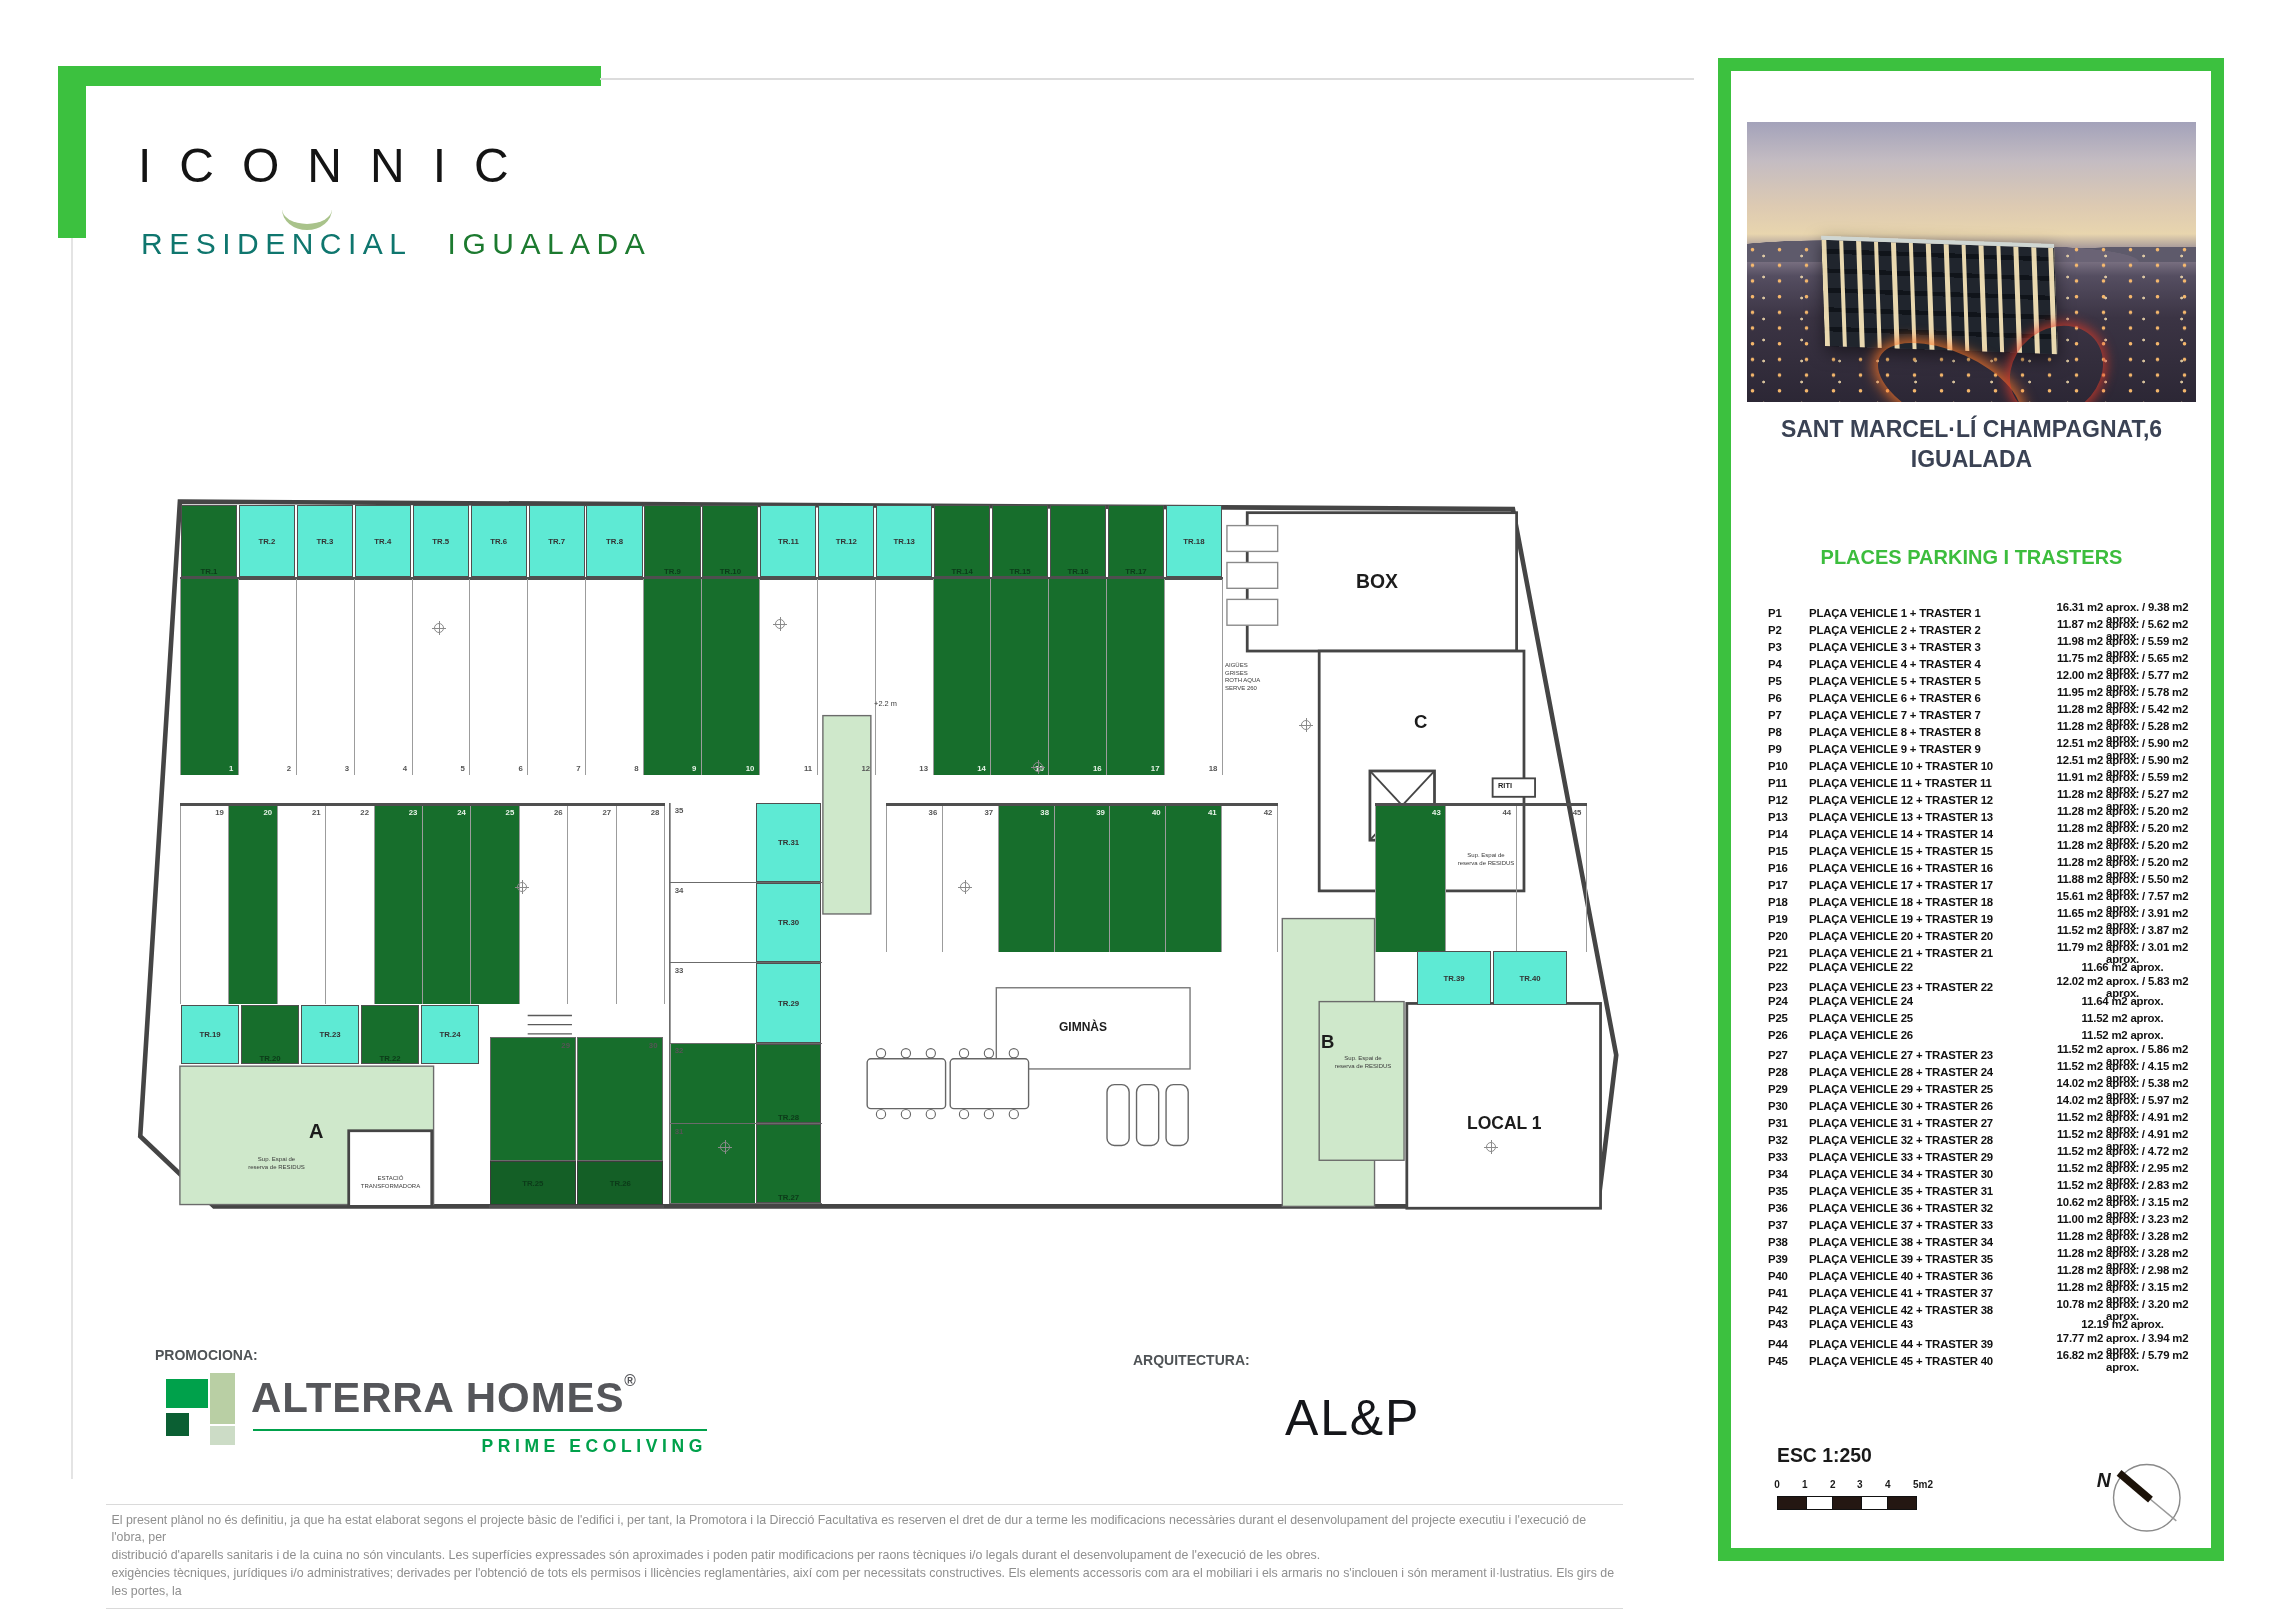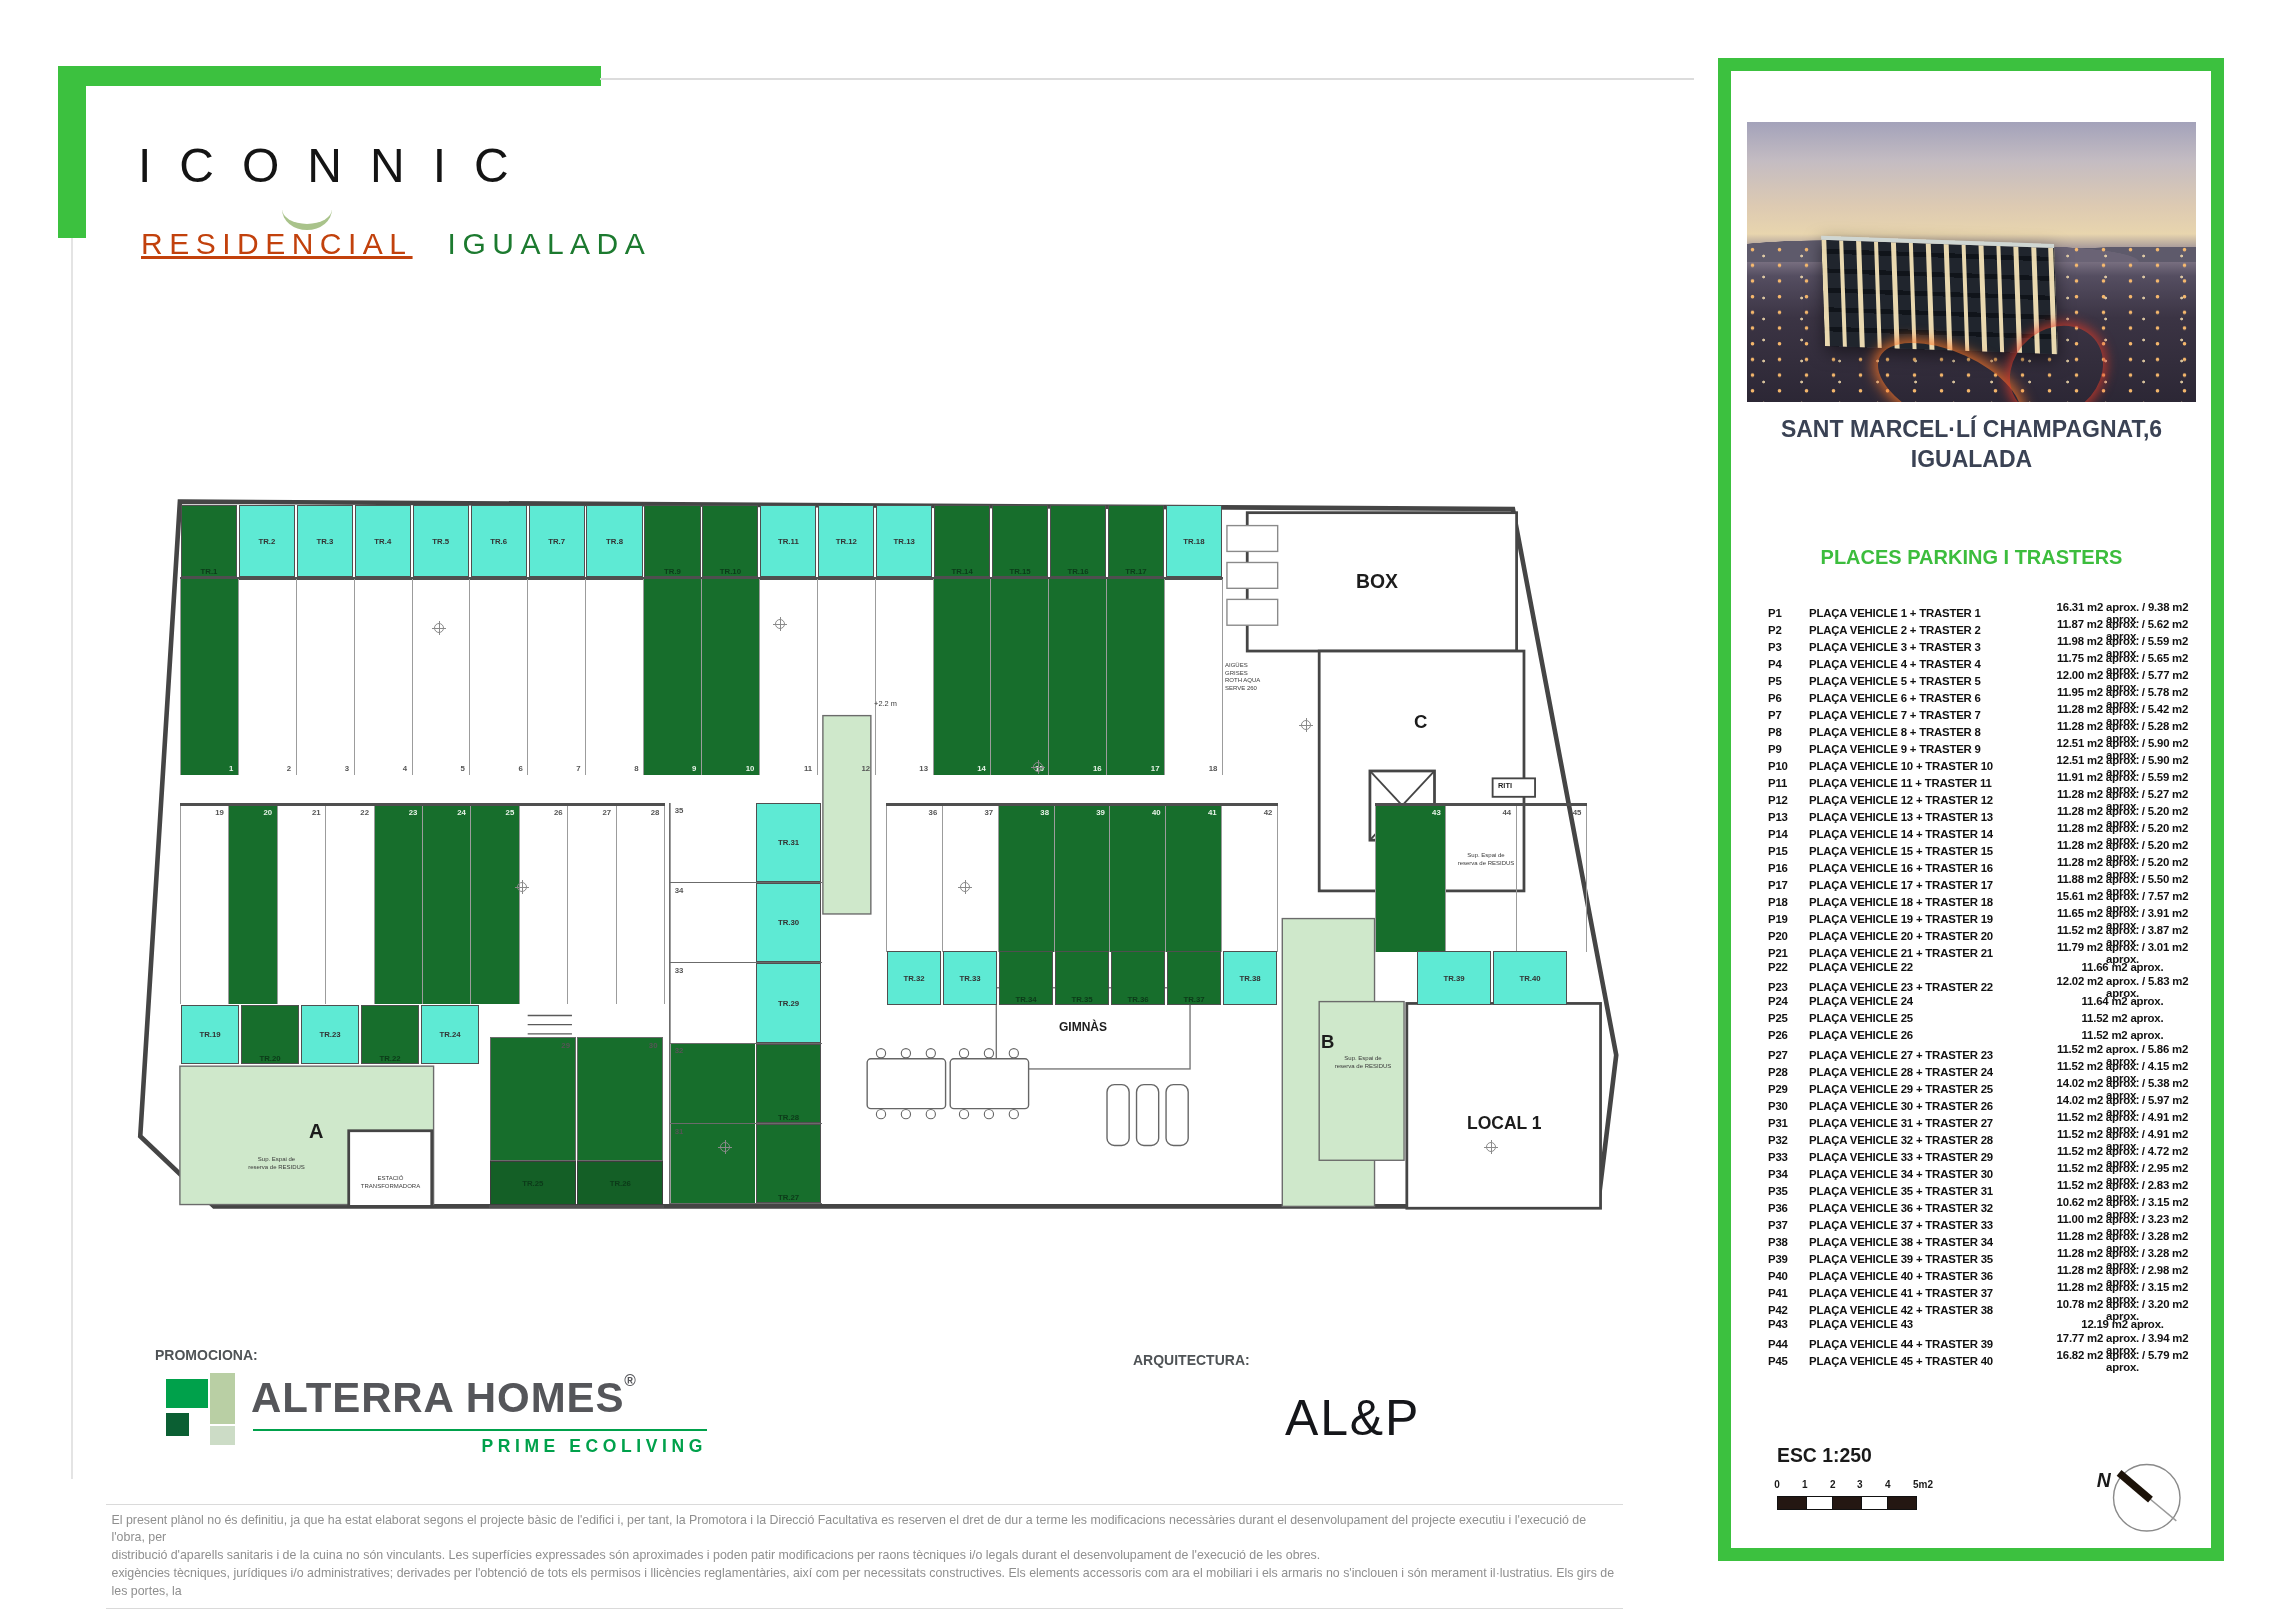--- a/index.html
+++ b/index.html
@@ -7,21 +7,21 @@
   .abs{position:absolute;}
 
   
   .bracket-v{left:58px;top:66px;width:28px;height:172px;background:#3CC13F;}
   .bracket-h{left:58px;top:66px;width:543px;height:20px;background:#3CC13F;}
   .thin-top-line{left:600px;top:78px;width:1094px;height:1.8px;background:#dcdcdc;}
   .thin-left-line{left:71px;top:238px;width:1.8px;height:1241px;background:#e4e4e4;}
   .brand-name{left:138px;top:138px;font-size:48px;font-weight:400;letter-spacing:28px;color:#141414;}
   .brand-smile{left:282px;top:209px;width:50px;height:14.8px;border-bottom:6.5px solid #a9c38b;border-radius:0 0 50% 50%/0 0 100% 100%;}
   .brand-tag{left:141px;top:227px;font-size:30px;letter-spacing:6.5px;}
-  .tag-left{color:#c2410c;text-decoration:underline;}
+  .tag-left{color:#0f766e;}
   .tag-right{color:#1c7a2f;margin-left:35px;font-weight:500;}
 
   
   .plan{left:129px;top:485px;width:1504px;height:738px;}
   .plan svg{position:absolute;left:0;top:0;}
   .prow{position:absolute;display:flex;}
   .tr-cell{flex:1;margin:0 0.9px;border:1.8px solid #4f4f4f;background:#5eead4;display:flex;align-items:center;justify-content:center;font-size:7.8px;font-weight:700;color:#333;overflow:hidden;}
   .tr-cell[data-state="sold"]{background:#176E2C;color:#0c3a19;align-items:flex-end;}
   .stall-cell{flex:1;border-left:0.9px solid #9c9c9c;position:relative;background:transparent;}
   .stall-cell:last-child{border-right:0.9px solid #9c9c9c;}
@@ -441,44 +441,20 @@
         <span class="stall-num">43</span>
       </div>
       <div class="stall-cell" data-state="free">
         <span class="stall-num">44</span>
       </div>
       <div class="stall-cell" data-state="free">
         <span class="stall-num">45</span>
       </div>
     </div>
 
-  <div class="prow" style="left:757px;top:466px;width:392px;height:54px;">
-
-  <div class="tr-cell" data-state="free">
-        <span>TR.32</span>
-      </div>
-      <div class="tr-cell" data-state="free">
-        <span>TR.33</span>
-      </div>
-      <div class="tr-cell" data-state="sold">
-        <span>TR.34</span>
-      </div>
-      <div class="tr-cell" data-state="sold">
-        <span>TR.35</span>
-      </div>
-      <div class="tr-cell" data-state="sold">
-        <span>TR.36</span>
-      </div>
-      <div class="tr-cell" data-state="sold">
-        <span>TR.37</span>
-      </div>
-      <div class="tr-cell" data-state="free">
-        <span>TR.38</span>
-      </div>
-    </div>
   <div class="prow" style="left:1287px;top:466px;width:152px;height:54px;">
 
   <div class="tr-cell" data-state="free">
         <span>TR.39</span>
       </div>
       <div class="tr-cell" data-state="free">
         <span>TR.40</span>
       </div>
     </div>
 

